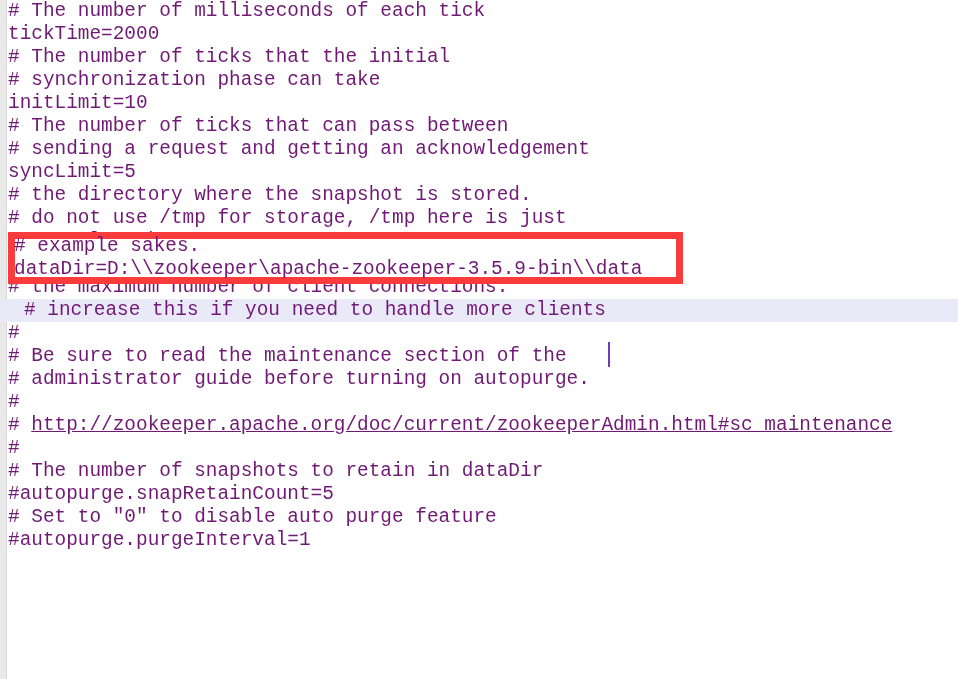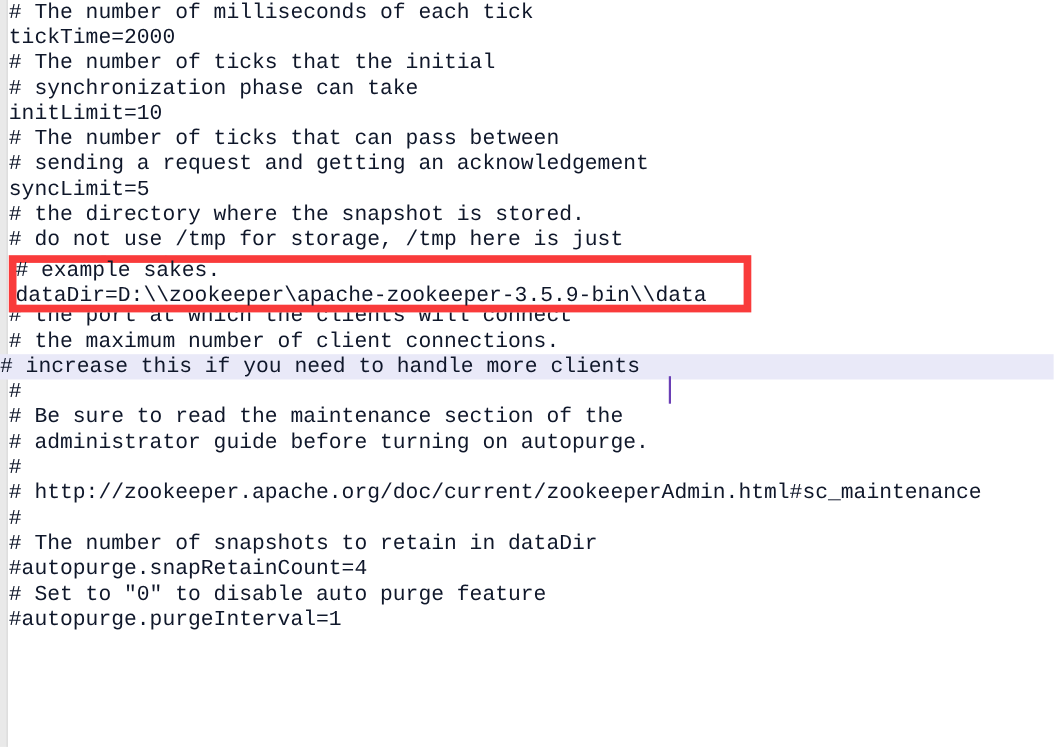--- a/index.html
+++ b/index.html
@@ -41,40 +41,41 @@
     width: 950px;
     height: 679px;
   }
 
   .code-line {
     position: relative;
     height: 23px;
     line-height: 23px;
     font-size: 19.4px;
     letter-spacing: 0px;
-    color: #0f172a;
+    color: #701a75;
     white-space: pre;
     font-family: "Liberation Mono", "DejaVu Sans Mono", monospace;
   }
 
   .code-line .ltext {
     position: relative;
     z-index: 2;
   }
 
   
   .code-line.current {
     background: #e9e9f8;
     margin-left: -8px;
-    padding-left: 0;
+    padding-left: 24px;
     width: 958px;
     box-sizing: border-box;
   }
 
   .link {
+    text-decoration: underline;
   }
 
   
   #caret {
     position: absolute;
     left: 608px;
     top: 342px;
     width: 2px;
     height: 25px;
     background: #6a3fb5;
@@ -119,31 +120,30 @@
     <div class="code-line"><span class="ltext"># The number of ticks that the initial</span></div>
     <div class="code-line"><span class="ltext"># synchronization phase can take</span></div>
     <div class="code-line"><span class="ltext">initLimit=10</span></div>
     <div class="code-line"><span class="ltext"># The number of ticks that can pass between</span></div>
     <div class="code-line"><span class="ltext"># sending a request and getting an acknowledgement</span></div>
     <div class="code-line"><span class="ltext">syncLimit=5</span></div>
     <div class="code-line"><span class="ltext"># the directory where the snapshot is stored.</span></div>
     <div class="code-line"><span class="ltext"># do not use /tmp for storage, /tmp here is just</span></div>
     <div class="code-line"><span class="ltext"># example sakes.</span></div>
     <div class="code-line"><span class="ltext">dataDir=D:\\zookeeper\apache-zookeeper-3.5.9-bin\\data</span></div>
-    <div class="code-line"><span class="ltext"># the port at which the clients will connect</span></div>
     <div class="code-line"><span class="ltext"># the maximum number of client connections.</span></div>
     <div class="code-line current"><span class="ltext"># increase this if you need to handle more clients</span></div>
     <div class="code-line"><span class="ltext">#</span></div>
     <div class="code-line"><span class="ltext"># Be sure to read the maintenance section of the</span></div>
     <div class="code-line"><span class="ltext"># administrator guide before turning on autopurge.</span></div>
     <div class="code-line"><span class="ltext">#</span></div>
     <div class="code-line"><span class="ltext"># </span><span class="ltext link">http://zookeeper.apache.org/doc/current/zookeeperAdmin.html#sc_maintenance</span></div>
     <div class="code-line"><span class="ltext">#</span></div>
     <div class="code-line"><span class="ltext"># The number of snapshots to retain in dataDir</span></div>
-    <div class="code-line"><span class="ltext">#autopurge.snapRetainCount=4</span></div>
+    <div class="code-line"><span class="ltext">#autopurge.snapRetainCount=5</span></div>
     <div class="code-line"><span class="ltext"># Set to "0" to disable auto purge feature</span></div>
     <div class="code-line"><span class="ltext">#autopurge.purgeInterval=1</span></div>
   </div>
 
   <div id="caret"></div>
 
   <div id="red-box">
     <div class="boxed-lines">
       <div class="code-line"><span class="ltext"># example sakes.</span></div>
       <div class="code-line"><span class="ltext">dataDir=D:\\zookeeper\apache-zookeeper-3.5.9-bin\\data</span></div>

